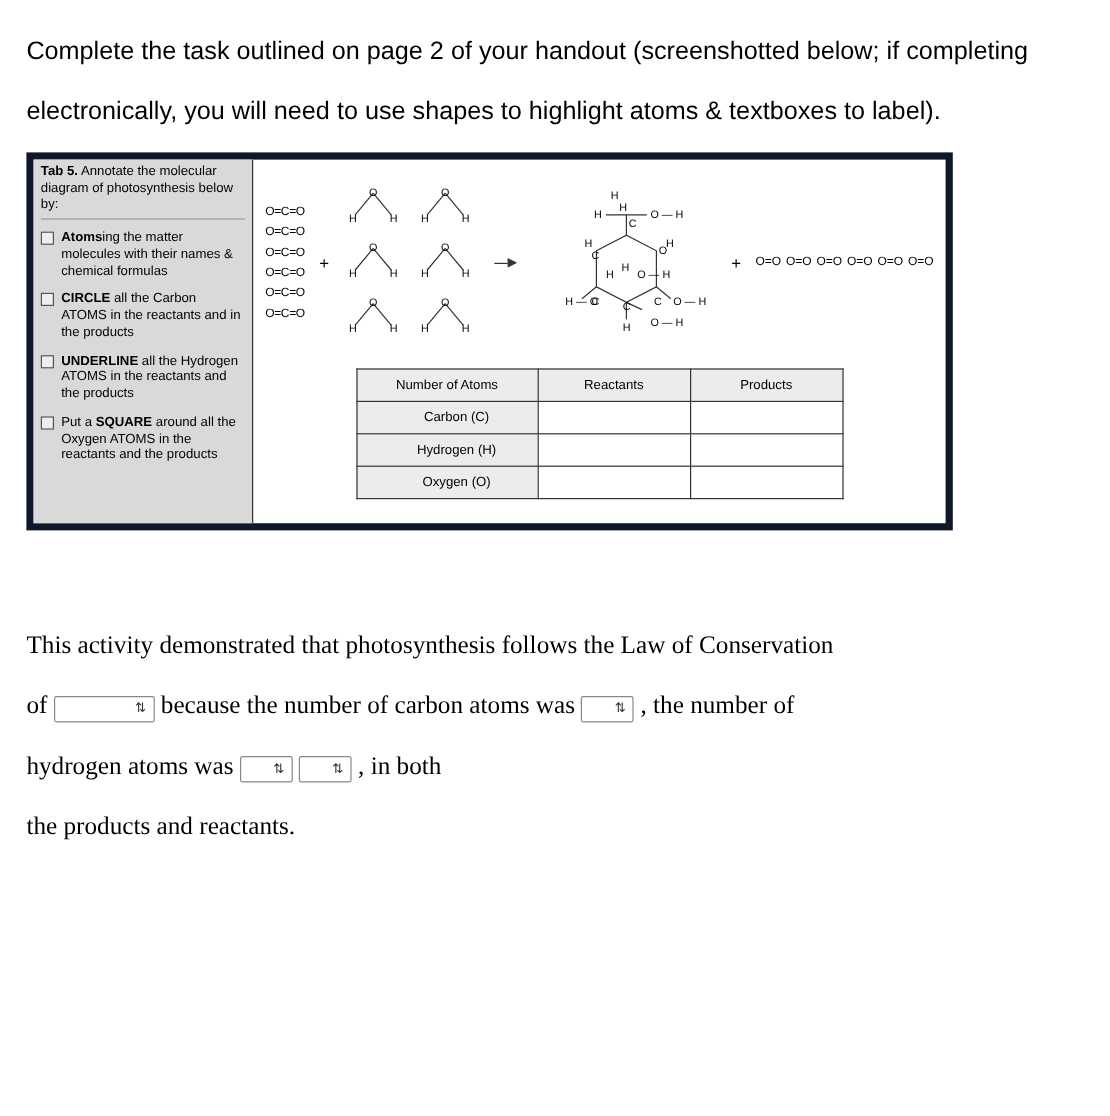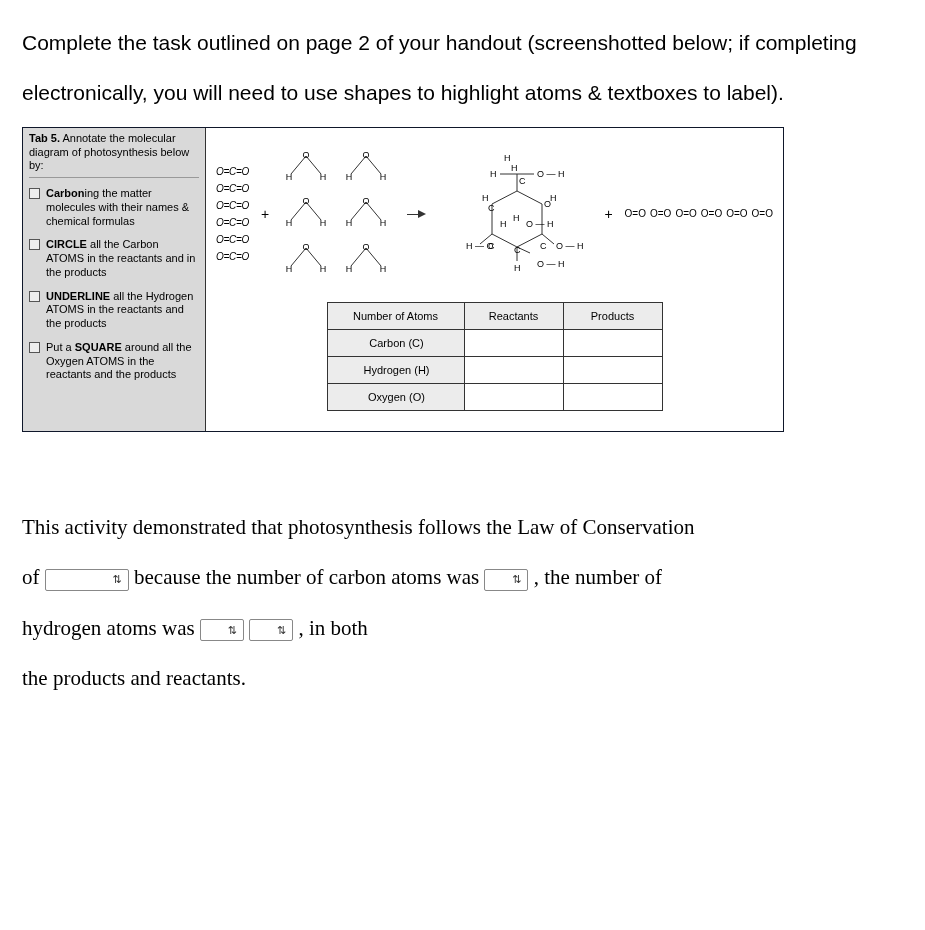--- a/index.html
+++ b/index.html
@@ -15,21 +15,21 @@
     box-sizing: border-box;
     padding: 18px 22px 30px 22px;
   }
   .intro {
     font-size: 21px;
     line-height: 2.4;
     margin-bottom: 8px;
   }
   
   .handout {
-    border: 1px solid #0f172a;
+    border: 6px solid #0f172a;
     display: flex;
     font-size: 11px;
     background: #fff;
     width: 760px;
     margin-bottom: 70px;
   }
   .hand-left {
     width: 183px;
     border-right: 1px solid #333;
     background: #d9d9d9;
@@ -62,21 +62,21 @@
     padding: 16px 10px 14px 10px;
     box-sizing: border-box;
   }
   .diagram-row {
     display: flex;
     align-items: center;
     gap: 10px;
     height: 140px;
   }
   .co2-stack { display: flex; flex-direction: column; gap: 6px; font-size: 10px; letter-spacing: -0.3px;}
-  .co2-stack span { white-space: nowrap; font-style: italic; }
+  .co2-stack span { white-space: nowrap; }
   .plus { font-size: 14px; padding: 0 2px;}
   .waters {
     display: grid;
     grid-template-columns: repeat(2, 50px);
     grid-auto-rows: 40px;
     gap: 6px 10px;
   }
   .water-svg { width: 50px; height: 34px; }
   .arrow {
     flex: 1;
@@ -96,21 +96,21 @@
   }
   .glucose { width: 150px; height: 130px; }
   .o2-stack { display:flex; flex-direction: row; gap: 4px; font-size:10px;}
   .atoms-table {
     border-collapse: collapse;
     margin: 18px auto 6px auto;
     font-size: 11px;
   }
   .atoms-table th, .atoms-table td {
     border: 1px solid #333;
-    padding: 4px 14px;
+    padding: 4px 28px;
     min-width: 70px;
     text-align: center;
     background: #fff;
     height: 18px;
   }
   .atoms-table th { background:#ececec; font-weight: normal;}
   .atoms-table td.rowhead { background:#ececec; padding-right:12px; min-width:110px;}
   
   .fill {
     font-size: 21px;
@@ -143,21 +143,21 @@
 
 <div class="handout">
 
   <div class="hand-left">
     <div class="hand-title">
       <b>Tab 5.</b><span>  Annotate the molecular diagram of photosynthesis below by:</span>
     </div>
     <ul class="task-list">
       <li>
           <span class="box"></span>
-          <span><b>Carbon</b><span>ing the matter molecules with their names &amp; chemical formulas</span></span>
+          <span><b>Atoms</b><span>ing the matter molecules with their names &amp; chemical formulas</span></span>
         </li>
       <li>
           <span class="box"></span>
           <span><b>CIRCLE</b><span> all the Carbon ATOMS in the reactants and in the products</span></span>
         </li>
       <li>
           <span class="box"></span>
           <span><b>UNDERLINE</b><span> all the Hydrogen ATOMS in the reactants and the products</span></span>
         </li>
       <li>

